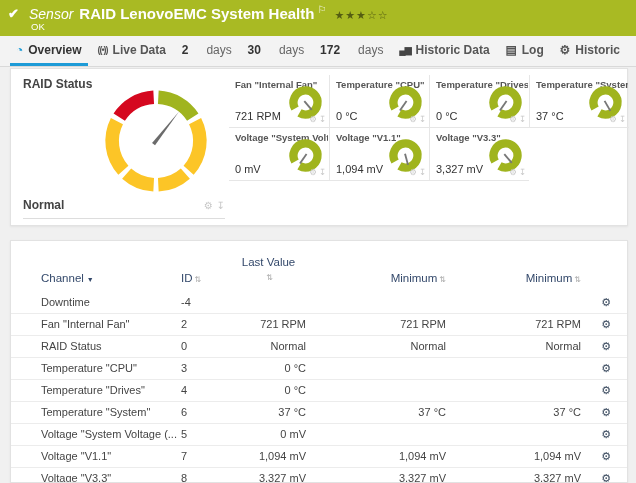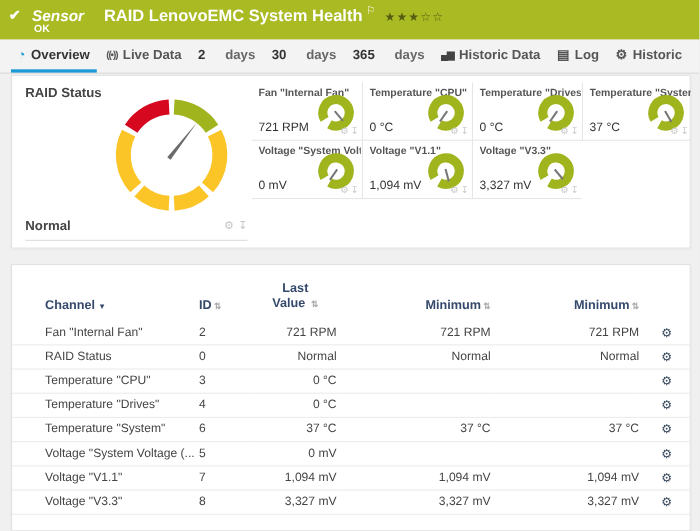--- a/index.html
+++ b/index.html
@@ -3,39 +3,39 @@
 <meta charset="utf-8">
 <style>
   * { margin:0; padding:0; box-sizing:border-box; }
   body { font-family:"Liberation Sans", sans-serif; background:#e9e9e9; }
   .screen { position:relative; width:636px; height:483px; overflow:hidden; background:#f0f0f0; }
 
   
   .topbar { position:absolute; left:0; top:0; width:636px; height:36px; background:#a9ba23; color:#fff; }
   .check-icon { position:absolute; left:8px; top:6px; font-size:13px; font-weight:bold; color:#fff; }
   .title-line { position:absolute; left:29px; top:4px; white-space:nowrap; }
-  .sensor-kind { font-style:italic; font-size:14px; font-weight:700; margin-right:18px; }
+  .sensor-kind { font-style:italic; font-size:14px; font-weight:400; margin-right:6px; }
   .sensor-title { font-size:15px; font-weight:700; }
   .flag-icon { font-size:10px; color:rgba(255,255,255,.85); vertical-align:super; margin-left:3px; }
   .stars { font-size:11px; letter-spacing:1px; color:rgba(0,0,0,.5); margin-left:8px; }
-  .ok-text { position:absolute; left:31px; top:21px; font-size:9.5px; font-weight:700; }
+  .ok-text { position:absolute; left:31px; top:21px; font-size:9.5px; font-weight:400; }
 
   
   .tabs { position:absolute; left:0; top:36px; width:636px; height:31px; background:#f3f3f3;
           border-bottom:1px solid #d9d9d9; display:flex; justify-content:space-between;
           align-items:stretch; padding:0 10px; }
   .tab { display:flex; align-items:center; gap:5px; font-size:12px; font-weight:700; color:#565656;
          padding:0 6px; border-bottom:3px solid transparent; cursor:pointer; }
   .tab.active { border-bottom-color:#1d9bd7; color:#333; }
   .tab .ticon { font-size:12px; color:#555; }
   .tab.active .ticon { color:#1d9bd7; }
   .ticon.live { font-size:9px; letter-spacing:-1px; }
   .ticon.hist { font-size:9px; letter-spacing:-1px; color:#444; }
   .tab .num { color:#333; }
-  .tab .unit { font-weight:700; color:#666;margin-left:13px; }
+  .tab .unit { font-weight:400; color:#666;margin-left:13px; }
 
   
   .card { position:absolute; background:#fff; border:1px solid #e2e2e2; box-shadow:0 1px 2px rgba(0,0,0,.06); }
   .overview-card { left:10px; top:68px; width:618px; height:158px; }
   .table-card { left:10px; top:240px; width:618px; height:243px; overflow:hidden; }
 
   
   .raid-title { position:absolute; left:12px; top:8px; font-size:12px; font-weight:700; color:#444; }
   .raid-svg { position:absolute; left:86px; top:13px; width:118px; height:118px; }
   .raid-bottom { position:absolute; left:12px; top:129px; width:202px; border-bottom:1px solid #ddd;
@@ -57,21 +57,21 @@
   .mini-icons i { font-style:normal; cursor:pointer; }
 
   [data-rotate] { transform-box:view-box; }
   .mini-needle { transform-origin:20px 20px; }
   .raid-needle { transform-origin:74px 74px; }
 
   
   table { width:100%; border-collapse:collapse; font-size:11px; color:#444; table-layout:fixed; }
   col.w-channel{width:170px} col.w-id{width:50px} col.w-last{width:75px}
   col.w-min{width:140px} col.w-max{width:135px} col.w-gear{width:48px}
-  th { color:#34496b; font-weight:700; font-size:11.5px; vertical-align:bottom; padding:14px 0 8px; }
+  th { color:#34496b; font-weight:400; font-size:11.5px; vertical-align:bottom; padding:14px 0 8px; }
   .c-channel { text-align:left; padding-left:30px; }
   .c-id { text-align:left; }
   .c-last, .c-min, .c-max { text-align:right; }
   .c-gear { text-align:right; padding-right:18px; }
   .th-wrap { width:56px; margin:0 auto; text-align:center; line-height:1.25; }
   .sort { color:#a9a9a9; font-size:8px; margin-left:2px; }
   .sort-desc { color:#34496b; font-size:7px; margin-left:3px; }
   tbody td { border-bottom:1px solid #ececec; padding:4px 0; height:21px; }
   .edit-icon { color:#3c4c60; font-size:11px; cursor:pointer; }
 </style>
@@ -99,21 +99,21 @@
     </div>
     <div class="tab">
       <span class="num">2</span>
       <span class="unit">days</span>
     </div>
     <div class="tab">
       <span class="num">30</span>
       <span class="unit">days</span>
     </div>
     <div class="tab">
-      <span class="num">365</span>
+      <span class="num">172</span>
       <span class="unit">days</span>
     </div>
     <div class="tab">
       <span class="ticon hist">▄▆</span>
       <span>Historic Data</span>
     </div>
     <div class="tab">
       <span class="ticon">▤</span>
       <span>Log</span>
     </div>
@@ -263,20 +263,28 @@
             <span>Minimum</span><span class="sort">⇅</span>
           </th>
           <th class="c-max">
             <span>Minimum</span><span class="sort">⇅</span>
           </th>
           <th class="c-gear"></th>
         </tr>
       </thead>
       <tbody>
         <tr>
+          <td class="c-channel">Downtime</td>
+          <td class="c-id">-4</td>
+          <td class="c-last"></td>
+          <td class="c-min"></td>
+          <td class="c-max"></td>
+          <td class="c-gear"><span class="edit-icon">⚙</span></td>
+        </tr>
+        <tr>
           <td class="c-channel">Fan "Internal Fan"</td>
           <td class="c-id">2</td>
           <td class="c-last">721 RPM</td>
           <td class="c-min">721 RPM</td>
           <td class="c-max">721 RPM</td>
           <td class="c-gear"><span class="edit-icon">⚙</span></td>
         </tr>
         <tr>
           <td class="c-channel">RAID Status</td>
           <td class="c-id">0</td>

